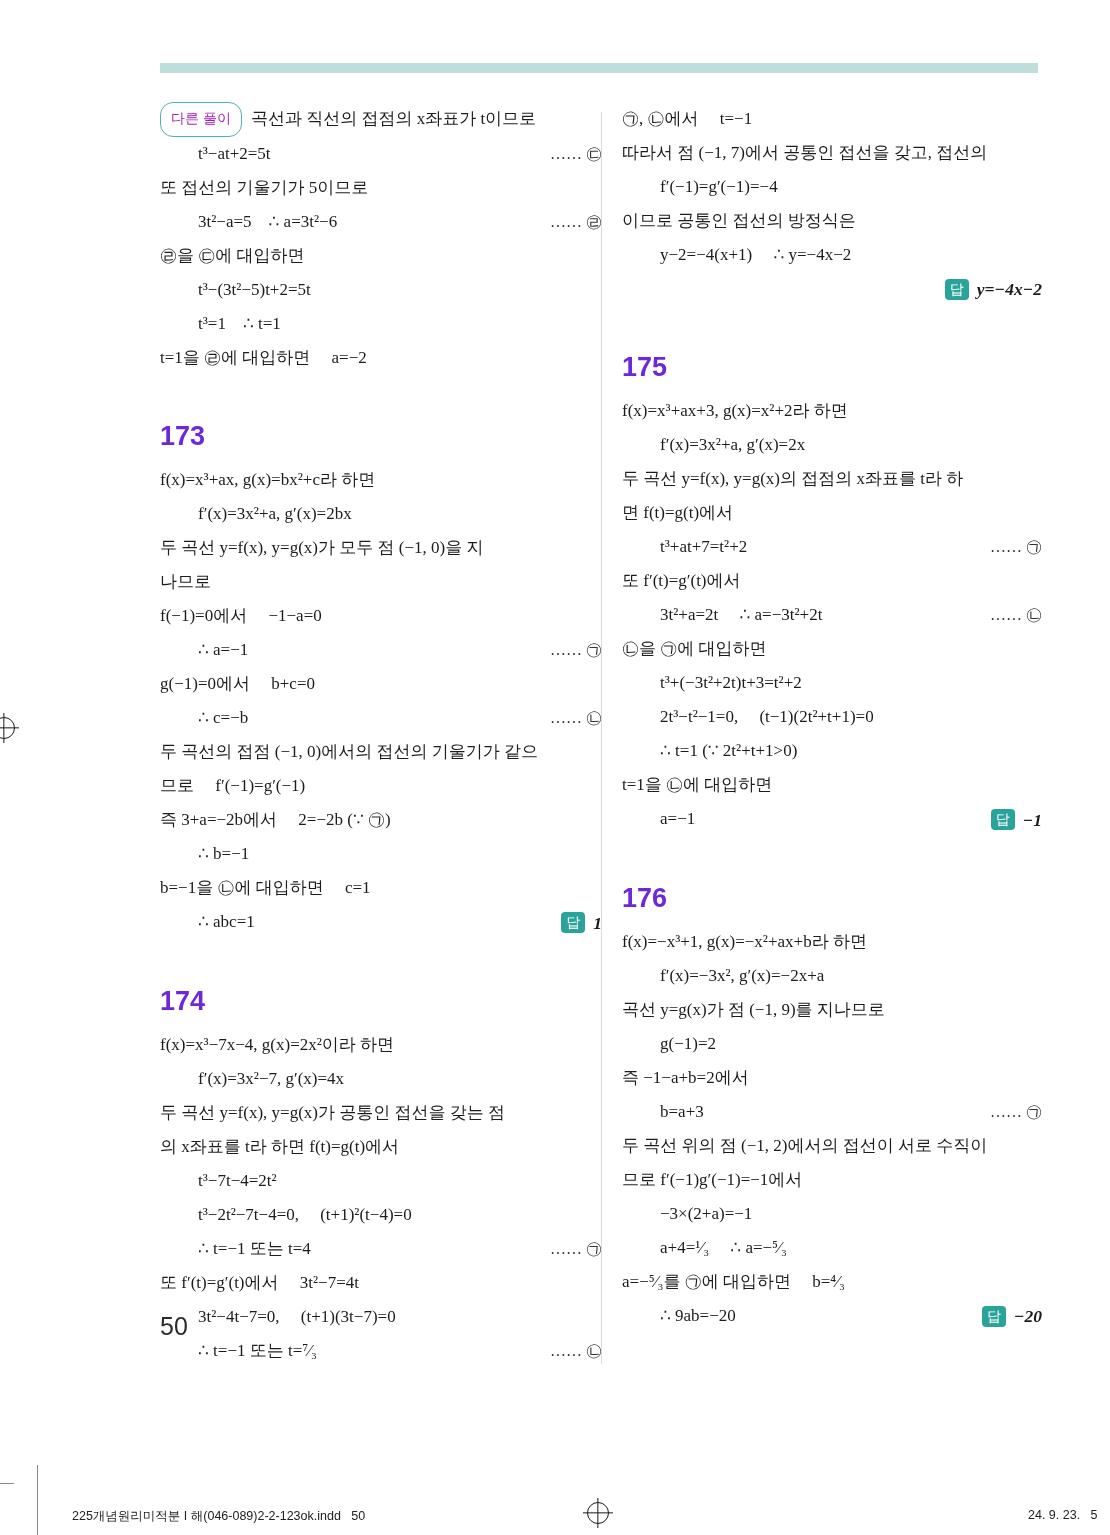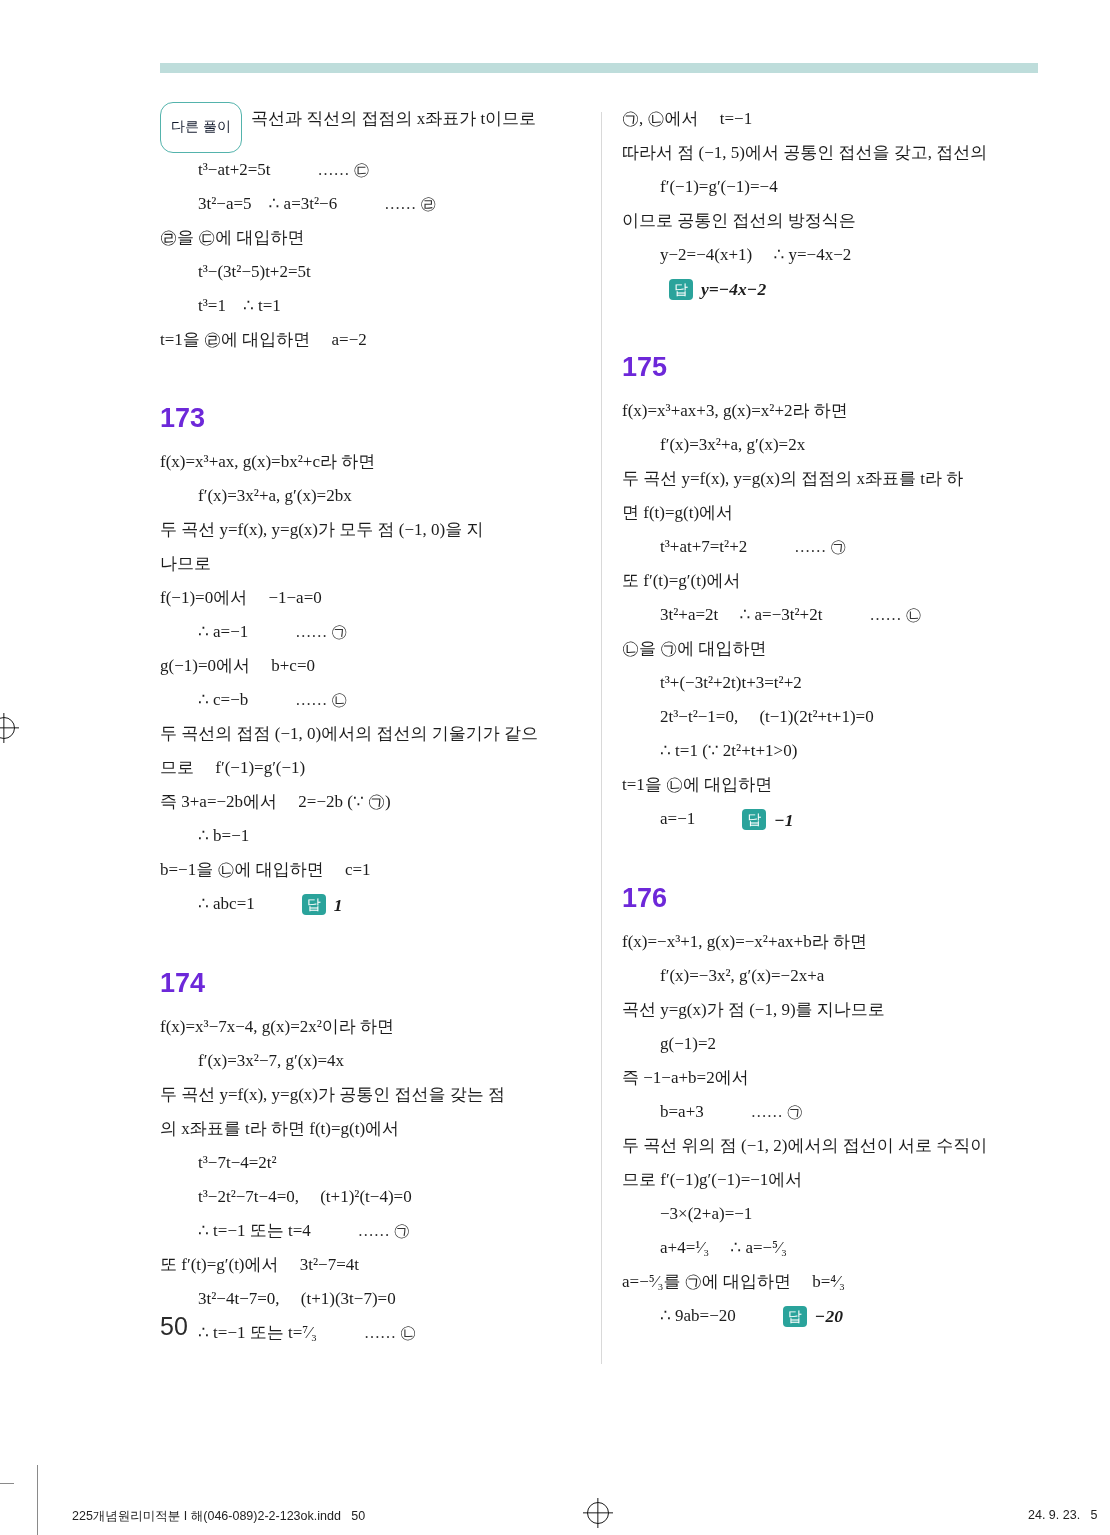--- a/index.html
+++ b/index.html
@@ -15,28 +15,28 @@
   .section{margin:0;}
   .problem-number{
     color:#6d28d9;font-weight:bold;font-size:27px;line-height:30px;
     font-family:"Liberation Sans","DejaVu Sans",sans-serif;
     margin:46px 0 12px 0;
   }
   .line{
     display:flex;justify-content:flex-start;align-items:baseline;
     min-height:34px;line-height:34px;font-size:17px;
   }
-  .line.spread{gap:37px;}
+  .line.spread{justify-content:space-between;gap:37px;}
   .line.ind{padding-left:38px;}
   .line-text{white-space:pre-wrap;}
   .mark{white-space:pre;color:#333;font-size:16px;padding-left:10px;}
   .alt-badge{
     display:inline-block;flex:0 0 auto;
-    border:1.5px solid #53b3ac;color:#0f172a;background:#ffffff;
-    border-radius:13px;padding:12px 10px;margin-right:9px;
+    border:1.5px solid #53b3ac;color:#a21caf;background:#ffffff;
+    border-radius:13px;padding:4px 10px;margin-right:9px;
     font-size:14px;line-height:23px;height:25px;align-self:center;
     font-family:"Liberation Sans","DejaVu Sans",sans-serif;
   }
   .answer{display:inline-flex;align-items:center;padding-left:10px;flex:0 0 auto;}
   .answer-badge{
     display:inline-block;background:#2aa39b;color:#ffffff;
     font-size:14px;line-height:21px;padding:0 5px;border-radius:4px;margin-right:8px;
     font-family:"Liberation Sans","DejaVu Sans",sans-serif;
   }
   .answer-value{font-weight:bold;font-style:italic;font-size:17.5px;}
@@ -70,20 +70,23 @@
   <div class="column col-left">
       <div class="section">
         <div class="line">
           <span class="alt-badge">다른 풀이</span>
           <span class="line-text">곡선과 직선의 접점의 x좌표가 t이므로</span>
         </div>
         <div class="line ind spread">
           <span class="line-text">t³−at+2=5t</span>
           <span class="mark">…… ㉢</span>
         </div>
+        <div class="line">
+          <span class="line-text">또 접선의 기울기가 5이므로</span>
+        </div>
         <div class="line ind spread">
           <span class="line-text">3t²−a=5    ∴ a=3t²−6</span>
           <span class="mark">…… ㉣</span>
         </div>
         <div class="line">
           <span class="line-text">㉣을 ㉢에 대입하면</span>
         </div>
         <div class="line ind">
           <span class="line-text">t³−(3t²−5)t+2=5t</span>
         </div>
@@ -180,21 +183,21 @@
           <span class="mark">…… ㉡</span>
         </div>
       </div>
     </div>
   <div class="column col-right">
       <div class="section">
         <div class="line">
           <span class="line-text">㉠, ㉡에서     t=−1</span>
         </div>
         <div class="line">
-          <span class="line-text">따라서 점 (−1, 5)에서 공통인 접선을 갖고, 접선의</span>
+          <span class="line-text">따라서 점 (−1, 7)에서 공통인 접선을 갖고, 접선의</span>
         </div>
         <div class="line ind">
           <span class="line-text">f′(−1)=g′(−1)=−4</span>
         </div>
         <div class="line">
           <span class="line-text">이므로 공통인 접선의 방정식은</span>
         </div>
         <div class="line ind">
           <span class="line-text">y−2=−4(x+1)     ∴ y=−4x−2</span>
         </div>

